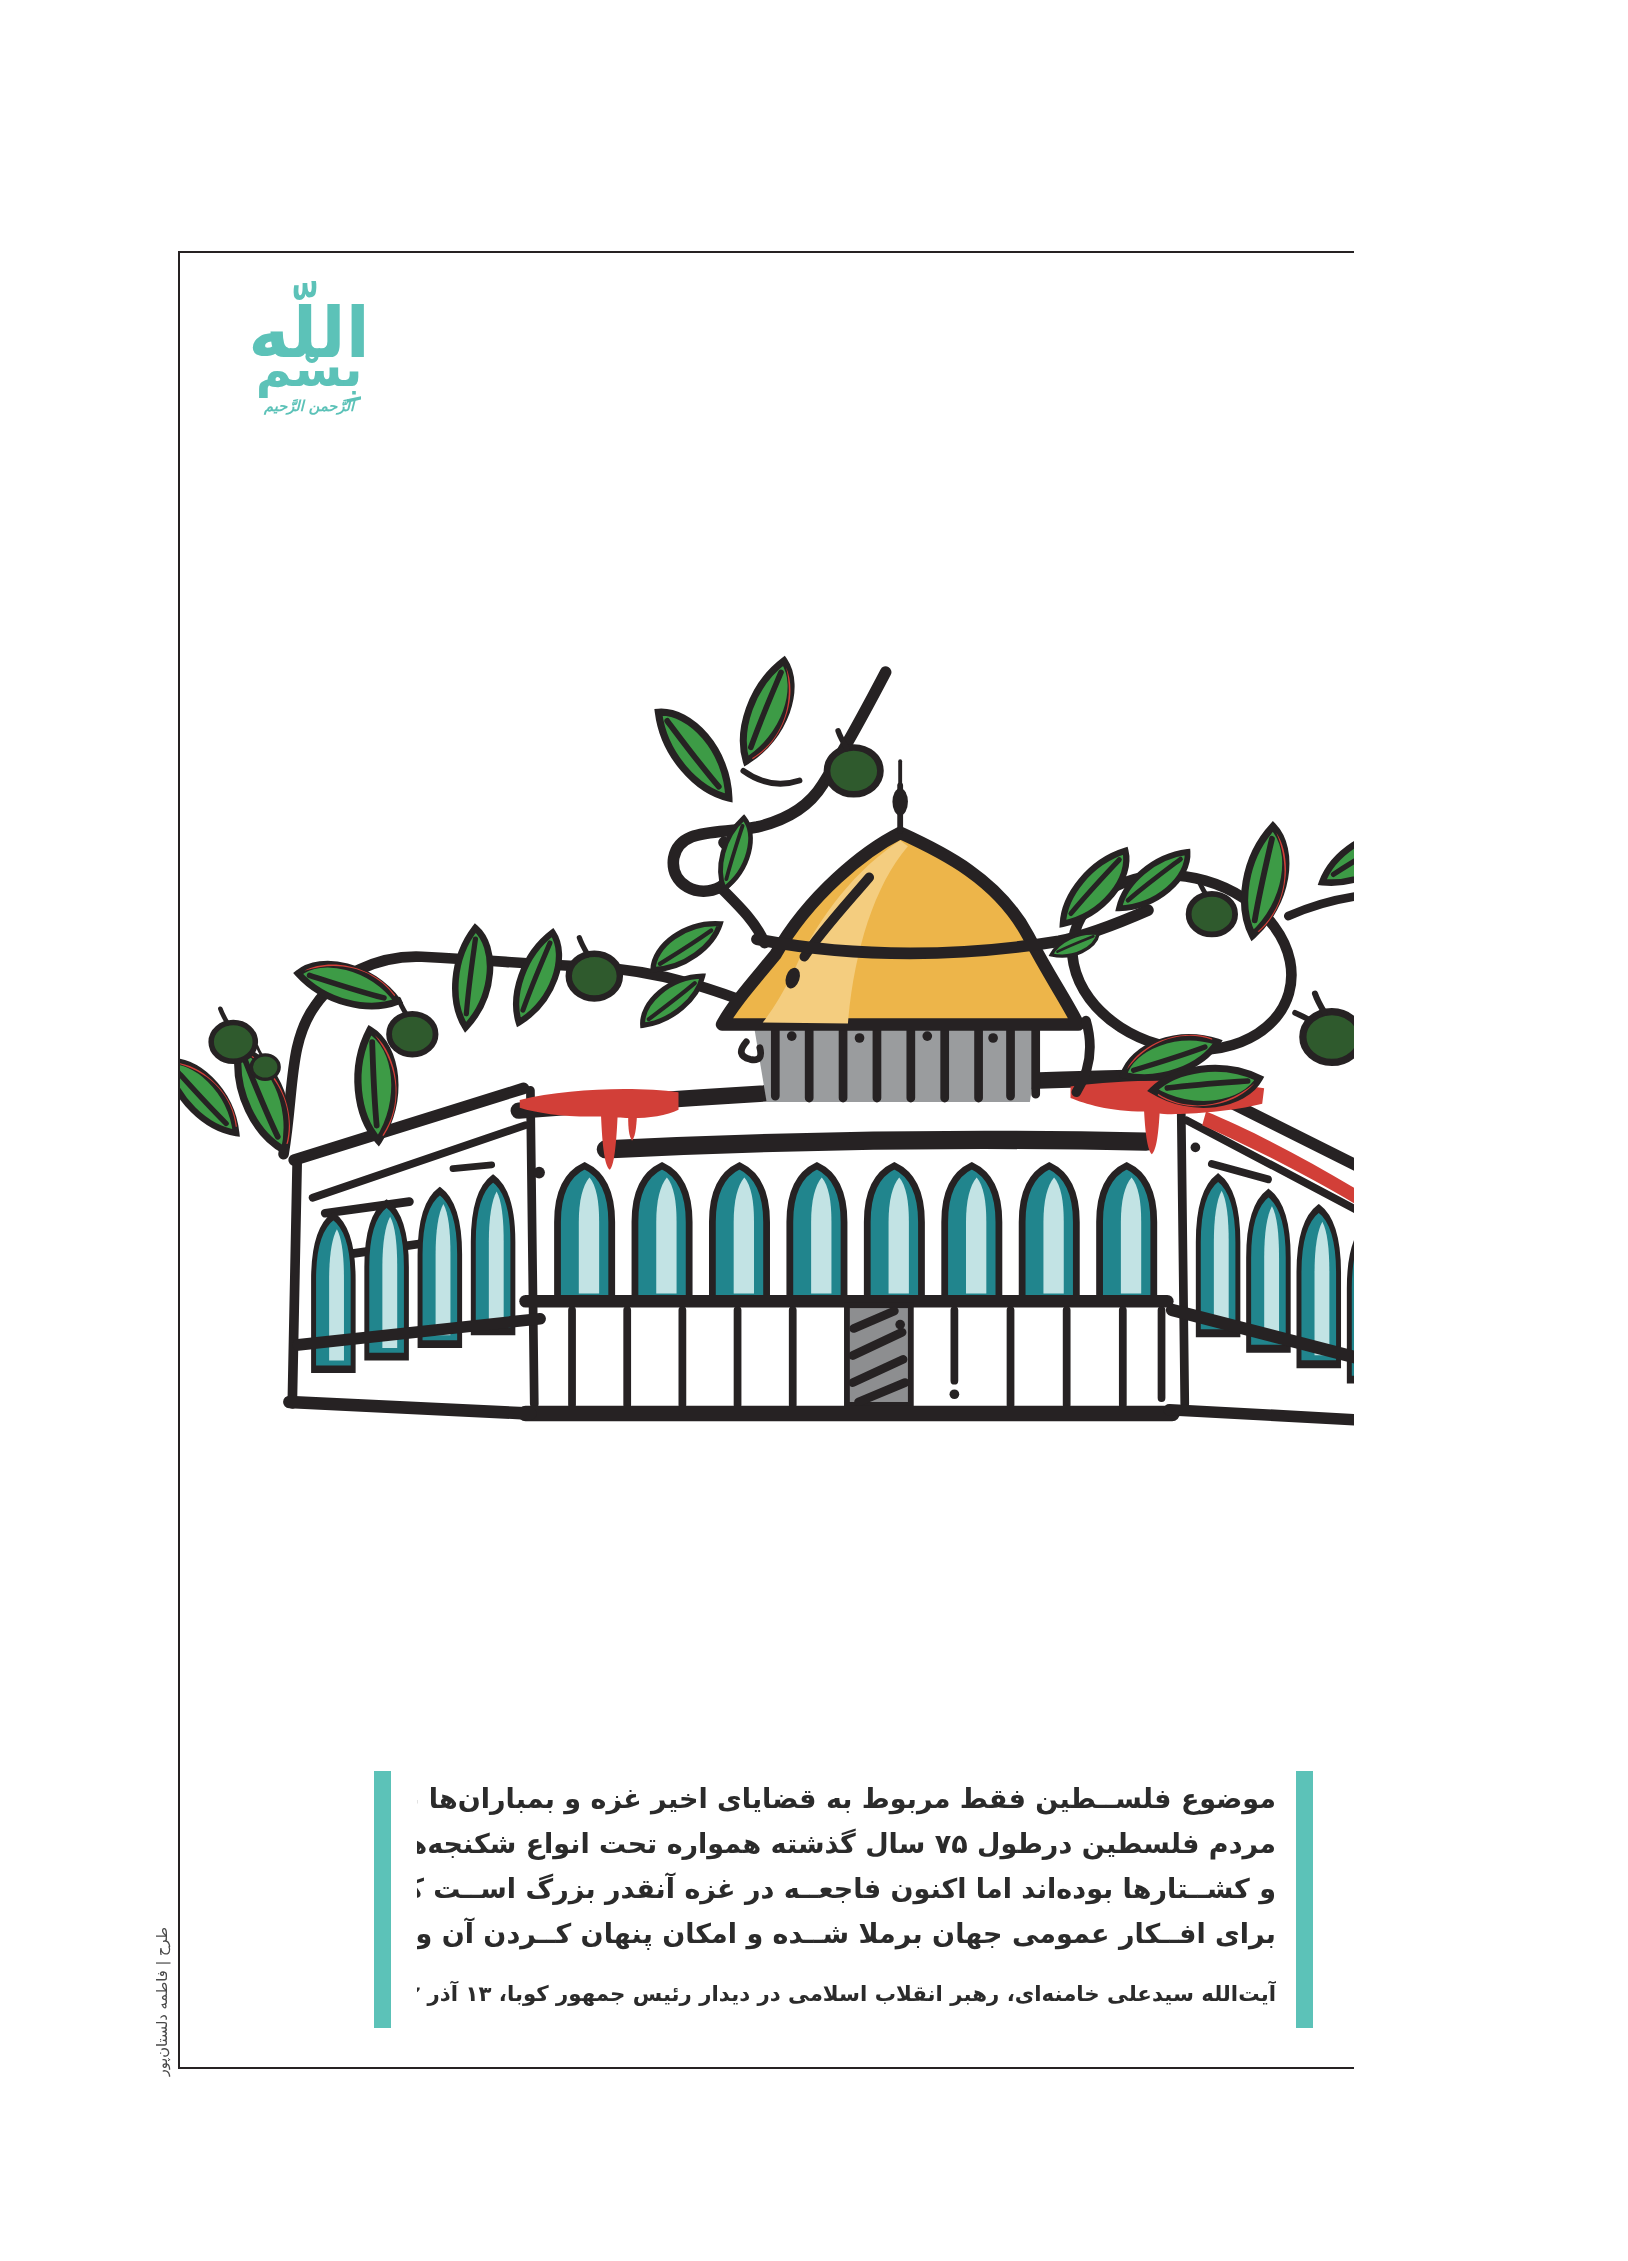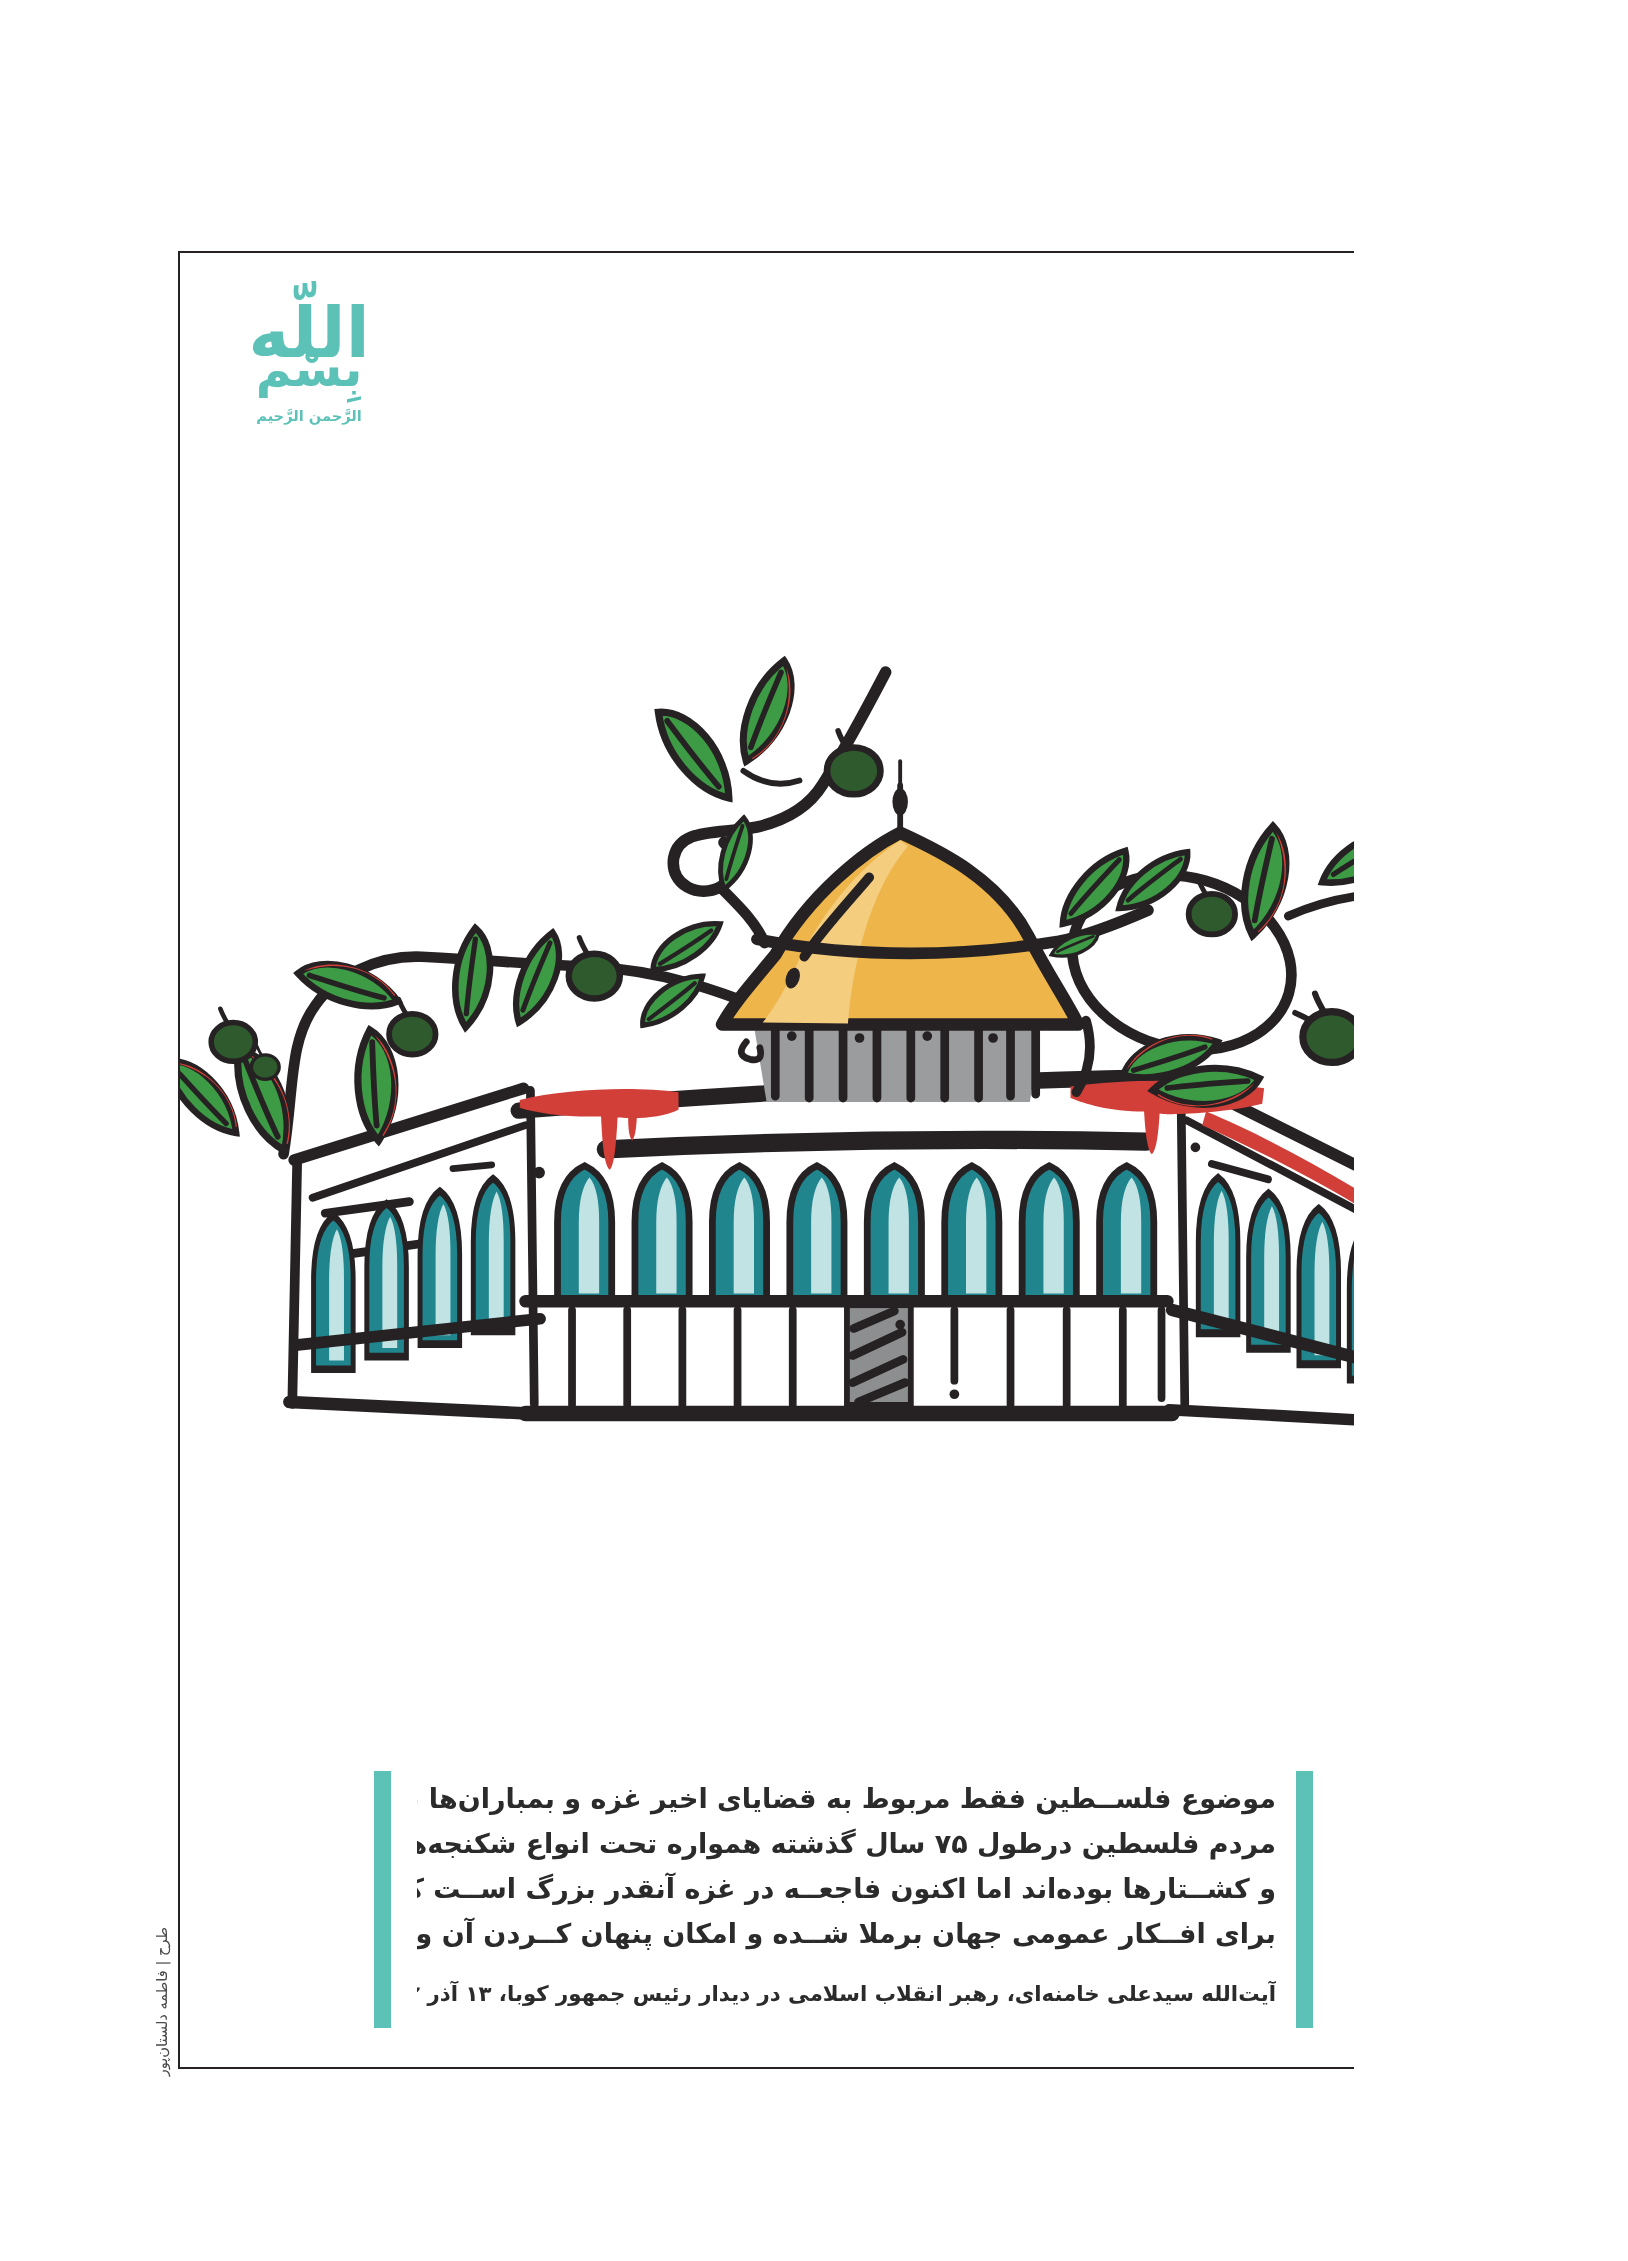--- a/index.html
+++ b/index.html
@@ -13,21 +13,21 @@
   html,body{width:1628px;height:2262px;background:#ffffff;
     font-family:"DejaVu Sans",sans-serif;}
   .page{position:absolute;left:0;top:0;width:1354px;height:2262px;background:#fff;overflow:hidden;}
   .frame{position:absolute;left:178px;top:251px;width:1333px;height:1818px;
     border:2.9px solid var(--ink);background:#fff;}
   
   .bismillah{position:absolute;left:39px;top:45px;width:180px;text-align:center;
     color:var(--accent-teal);font-weight:bold;line-height:1;}
   .bismillah .l1{font-size:70px;}
   .bismillah .l2{font-size:49px;margin-top:-23px;}
-  .bismillah .l3{font-size:14.6px;margin-top:15px;letter-spacing:1px;}
+  .bismillah .l3{font-size:14.6px;margin-top:5px;letter-spacing:1px;font-style:italic;}
   
   .illo{position:absolute;left:0px;top:381px;width:1330px;height:961px;}
   svg .ink{stroke:var(--ink);fill:none;stroke-linecap:round;stroke-linejoin:round;}
   svg .leaf-fill{fill:var(--leaf-green);stroke:var(--ink);stroke-width:5;}
   svg .leaf-vein{stroke:var(--ink);stroke-width:4;fill:none;stroke-linecap:round;}
   svg .leaf-red{fill:var(--blood-red);stroke:none;}
   svg .olive-fill{fill:var(--olive-green);stroke:var(--ink);stroke-width:6;}
   svg .blood{fill:var(--blood-red);stroke:none;}
   svg .arch-dark{fill:var(--arch-teal-dark);stroke:var(--ink);stroke-width:7;}
   svg .arch-light{fill:var(--arch-teal-light);}

